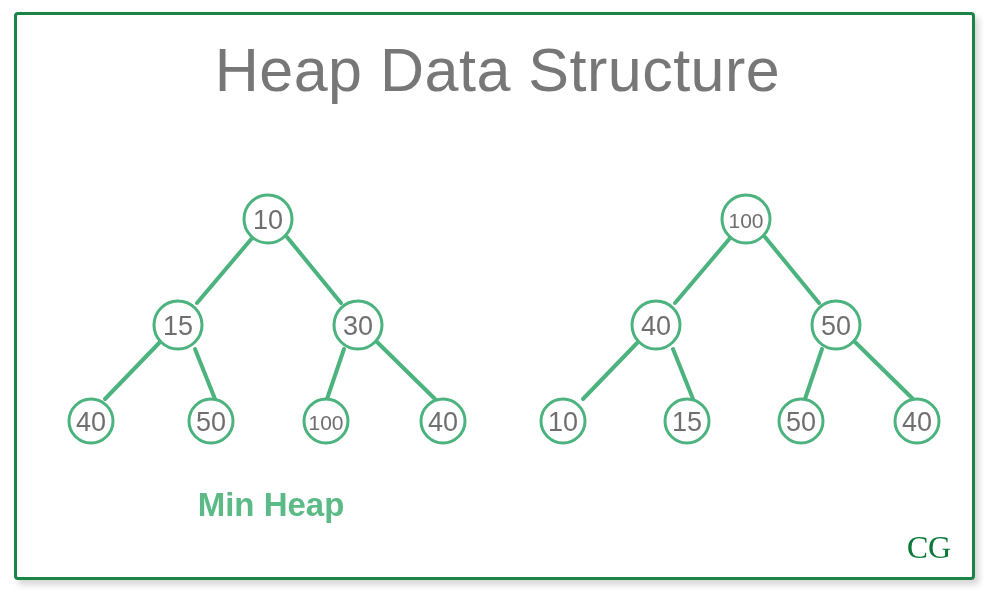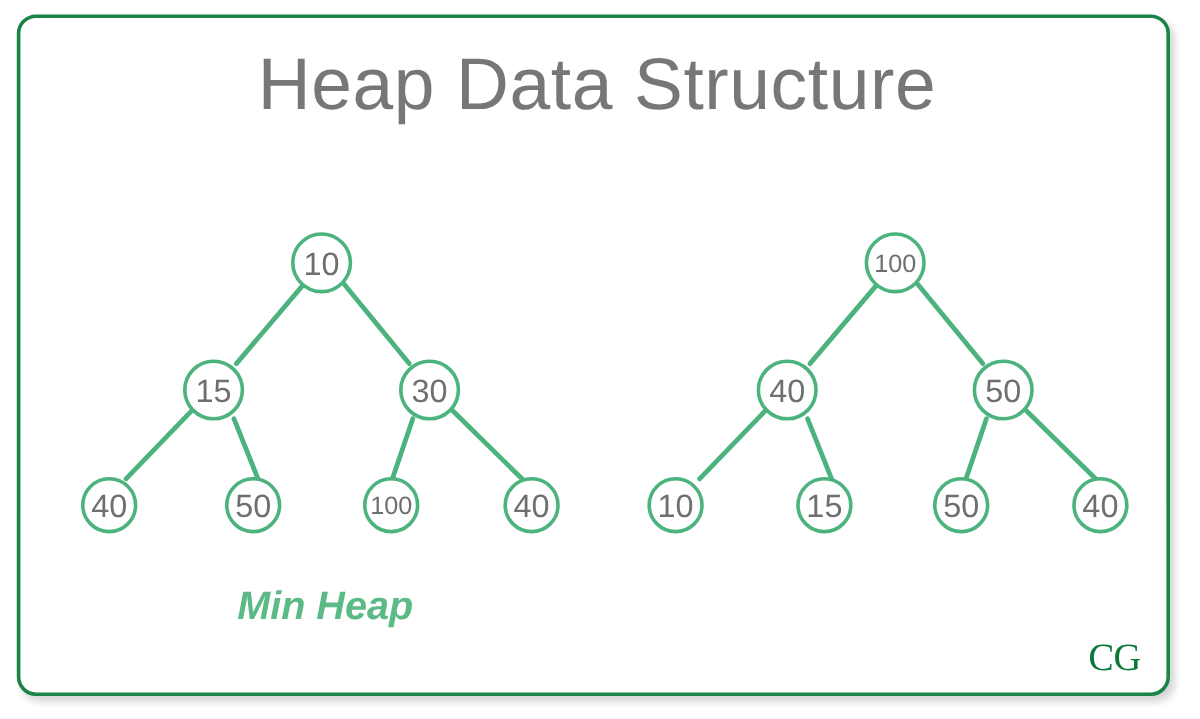--- a/index.html
+++ b/index.html
@@ -21,21 +21,21 @@
   }
   
   .frame {
     position: absolute;
     left: 14px;
     top: 12px;
     width: 961px;
     height: 568px;
     box-sizing: border-box;
     border: 3px solid #1a8546;
-    border-radius: 16px;
+    border-radius: 4px;
     background: #ffffff;
     box-shadow: 4px 5px 6px rgba(0,0,0,0.16);
   }
   .title {
     position: absolute;
     left: 0;
     top: 22px;
     width: 961px;
     text-align: center;
     font-size: 61px;
@@ -74,21 +74,21 @@
   .node-text.big { font-size: 27px; }
   .node-text.small { font-size: 21px; }
   .heap-label {
     position: absolute;
     font-size: 33px;
     font-weight: bold;
     color: #5bba85;
     text-align: center;
     white-space: nowrap;
   }
-  .heap-label.left  { left: 104px; top: 471px; width: 300px; font-style: italic; }
+  .heap-label.left  { left: 104px; top: 471px; width: 300px; }
   .heap-label.right { left: 592px; top: 471px; width: 300px; }
   .logo {
     position: absolute;
     right: 22px;
     bottom: 14px;
     font-family: "Liberation Serif", serif;
     font-size: 32px;
     color: #0b7838;
     letter-spacing: -1px;
     line-height: 1;

